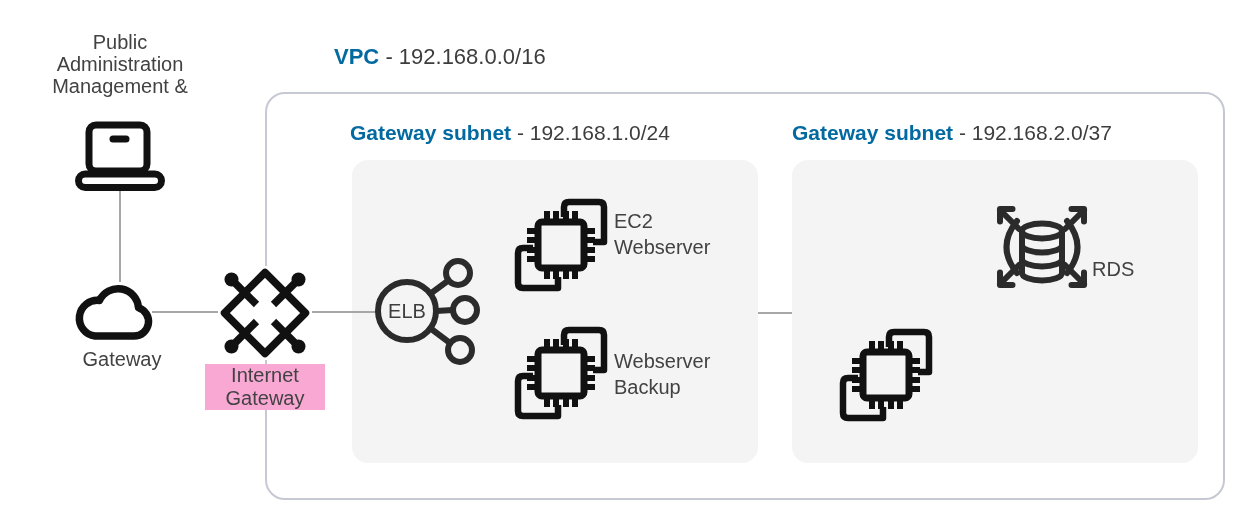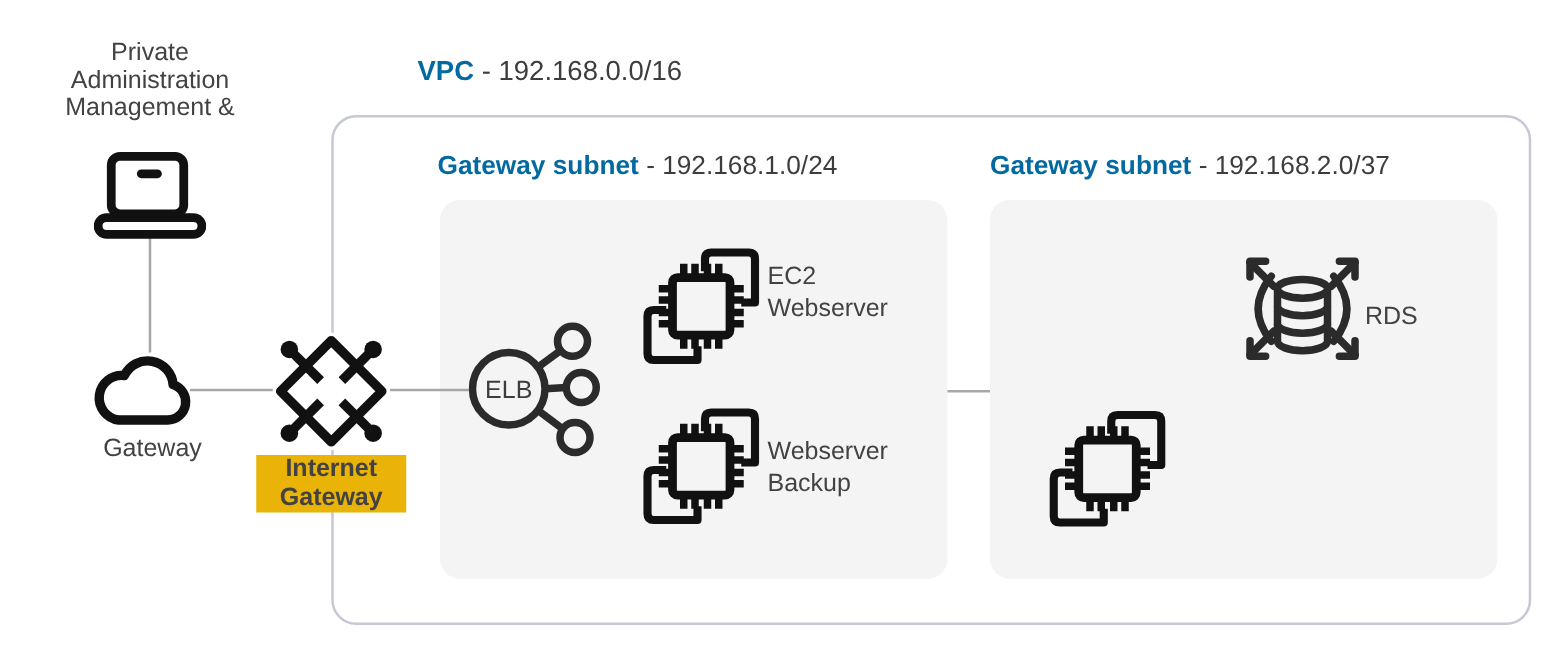--- a/index.html
+++ b/index.html
@@ -27,21 +27,21 @@
   
   .label{font-size:20px;line-height:26px;color:#424242;z-index:4;}
   .label.center{text-align:center;}
   .title{white-space:nowrap;z-index:4;}
   .title .b{font-weight:700;color:#0369a1;}
   .title .r{font-weight:400;color:#3d3d3d;margin-top:15px;}
   .vpc-title{left:334px;top:44px;font-size:22px;}
   .subnet-title{font-size:21px;}
   .remote-label{left:45px;top:31px;width:150px;line-height:22px;}
   .gateway-label{left:60px;top:346px;width:124px;}
-  .ig-label{left:205px;top:364px;width:120px;line-height:23px;background:#eab308;font-weight:bold;}
+  .ig-label{left:205px;top:364px;width:120px;line-height:23px;background:#f9a8d4;}
   .node-label{line-height:26px;}
 </style>
 </head>
 <body>
 
 <div id="stage">
 
   <div class="abs vpc-box"></div>
   <div class="abs panel public"></div>
   <div class="abs panel private"></div>
@@ -58,21 +58,21 @@
   <div class="abs title subnet-title" style="left:350px;top:121px;">
     <span class="b">Gateway subnet</span>
     <span class="r">- 192.168.1.0/24</span>
   </div>
   <div class="abs title subnet-title" style="left:792px;top:121px;">
     <span class="b">Gateway subnet</span>
     <span class="r">- 192.168.2.0/37</span>
   </div>
 
   <div class="abs label center remote-label">
-    <div>Private</div>
+    <div>Public</div>
     <div>Administration</div>
     <div>Management &amp;</div>
   </div>
 
   <svg class="abs icon" style="left:75px;top:120px;" width="90" height="72" viewBox="0 0 90 72">
     <rect x="14" y="5" width="58" height="46" rx="7" fill="#ffffff" stroke="#111" stroke-width="7"></rect>
     <line x1="38" y1="19" x2="51" y2="19" stroke="#111" stroke-width="7" stroke-linecap="round"></line>
     <rect x="3.5" y="54" width="83" height="13.5" rx="6.75" fill="#ffffff" stroke="#111" stroke-width="7"></rect>
   </svg>
 
@@ -176,21 +176,21 @@
       <line x1="77" y1="69" x2="96" y2="88"></line>
         <polyline points="83.5,89 96,89 96,76.5"></polyline>
       <path d="M29 25 Q8 51 29 77"></path>
       <path d="M79 25 Q100 51 79 77"></path>
     </g>
     <path d="M34 35 V77 A20 7.5 0 0 0 74 77 V35" fill="#f4f4f4" stroke="#2b2b2b" stroke-width="6"></path>
     <path d="M34 49 A20 7.5 0 0 0 74 49" fill="none" stroke="#2b2b2b" stroke-width="6"></path>
     <path d="M34 63 A20 7.5 0 0 0 74 63" fill="none" stroke="#2b2b2b" stroke-width="6"></path>
     <ellipse cx="54" cy="35" rx="20" ry="7.5" fill="#f4f4f4" stroke="#2b2b2b" stroke-width="6"></ellipse>
   </svg>
-  <div class="abs label" style="left:1092px;top:240px;text-align:right;">RDS</div>
+  <div class="abs label" style="left:1092px;top:256px;text-align:right;">RDS</div>
 
   <svg class="abs icon" style="left:827px;top:316px;" width="118" height="118" viewBox="0 0 118 118">
     <path d="M62 31 V21 Q62 16 67 16 H97 Q102 16 102 21 V56 H91" fill="none" stroke="#111" stroke-width="6.5" stroke-linejoin="round"></path>
     <path d="M31 62 H21 Q16 62 16 67 V97 Q16 102 21 102 H56 V91" fill="none" stroke="#111" stroke-width="6.5" stroke-linejoin="round"></path>
     <g stroke="#111" stroke-width="6">
       <line x1="45" y1="25" x2="45" y2="36"></line>
         <line x1="54" y1="25" x2="54" y2="36"></line>
         <line x1="64" y1="25" x2="64" y2="36"></line>
         <line x1="73" y1="25" x2="73" y2="36"></line>
       <line x1="45" y1="82" x2="45" y2="93"></line>

